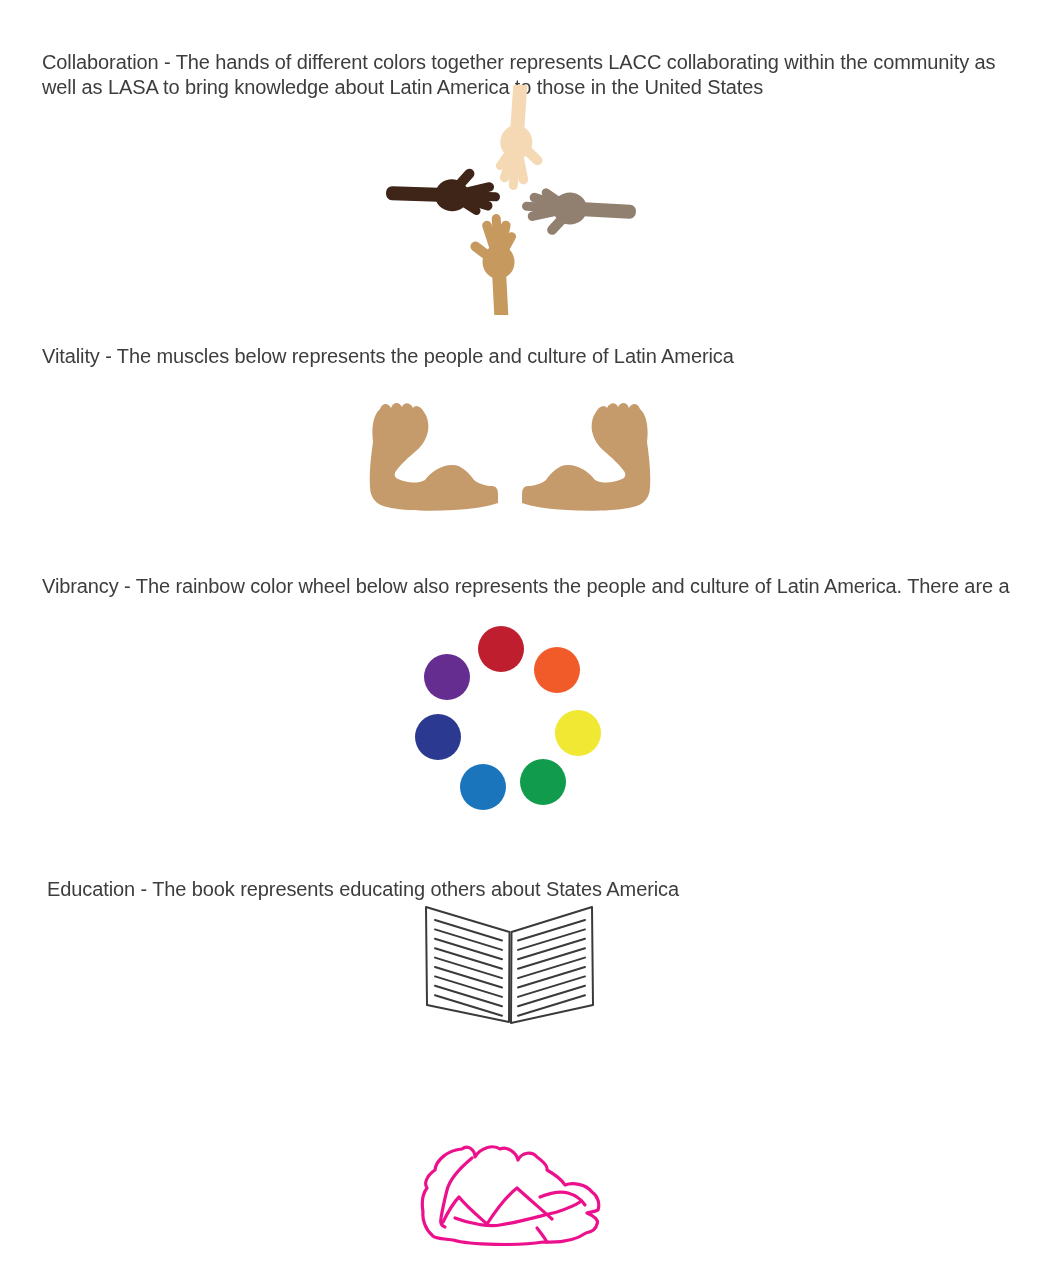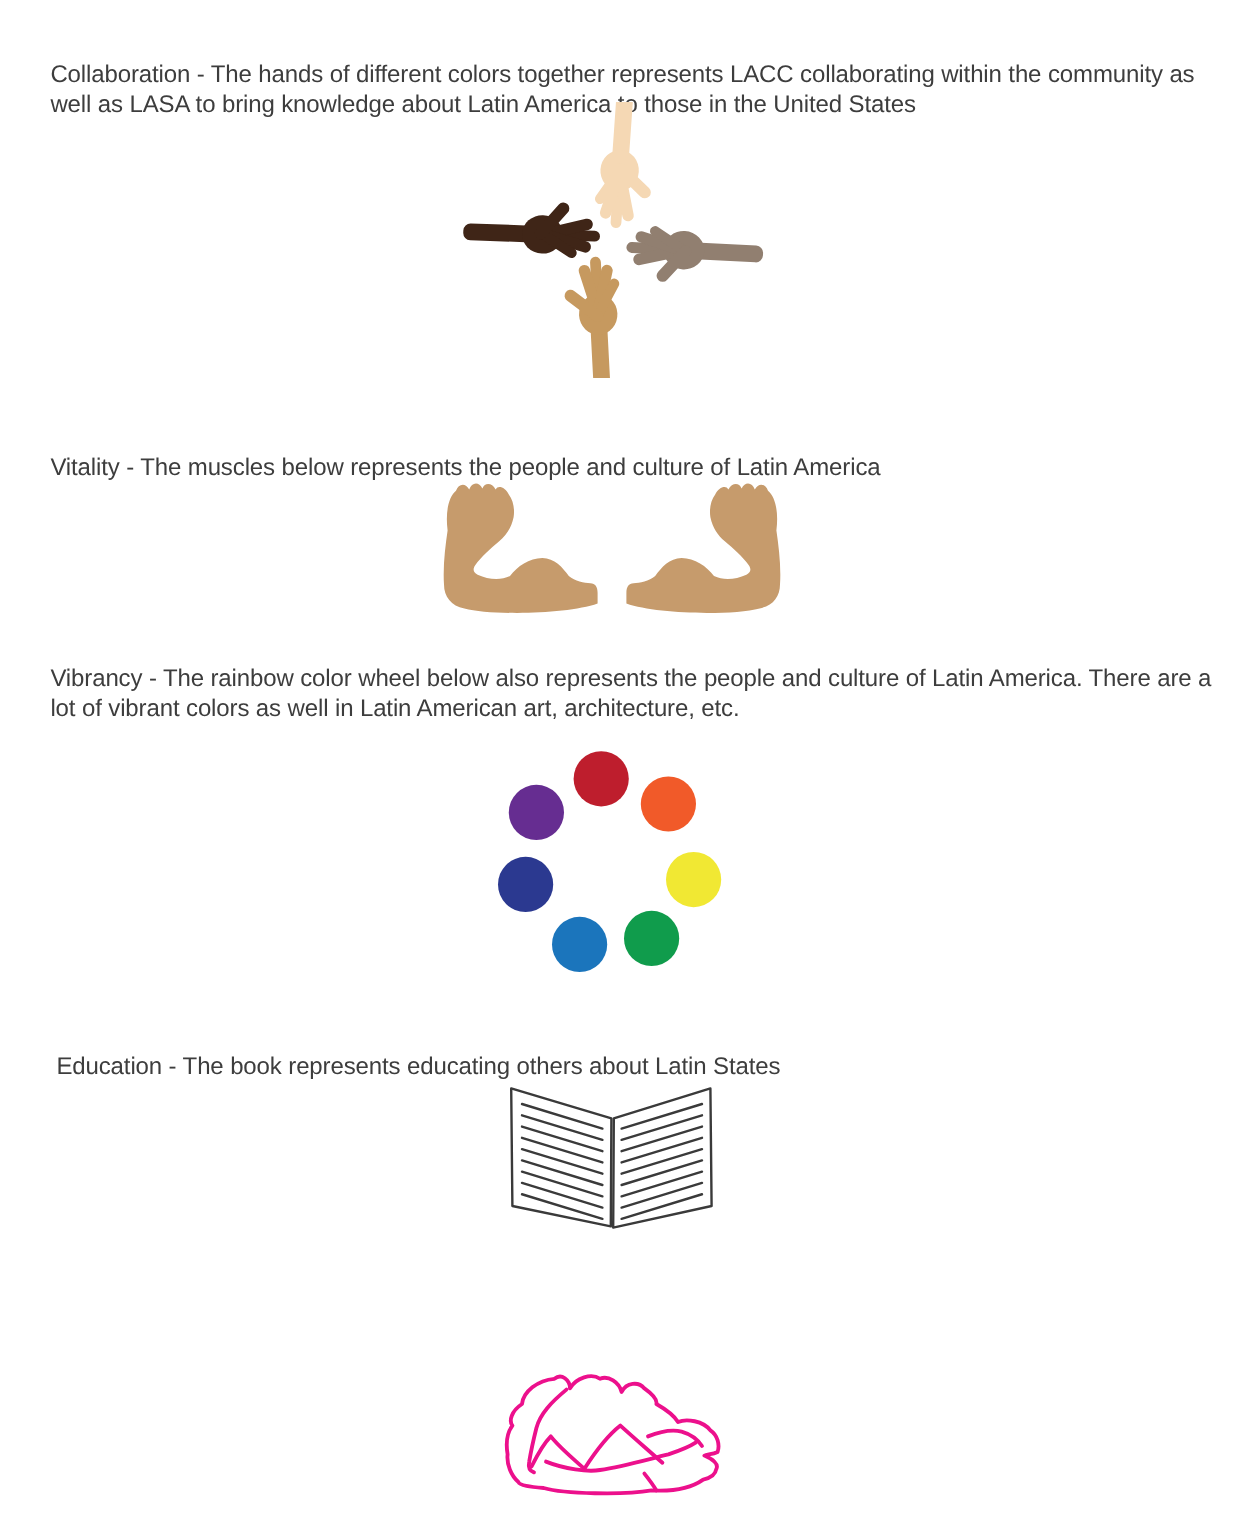--- a/index.html
+++ b/index.html
@@ -7,23 +7,23 @@
     width:1045px;height:1278px;position:relative;overflow:hidden;
     font-family:"Liberation Sans","DejaVu Sans",sans-serif;
     color:#3d3d3d;
   }
   .caption{position:absolute;font-size:20px;line-height:25px;letter-spacing:-0.1px;}
   .caption .line{display:block;white-space:nowrap;}
   .illus{position:absolute;}
   
   #cap-collaboration{left:42px;top:30px;}
   #ill-hands{left:385px;top:85px;}
-  #cap-vitality{left:42px;top:358px;}
+  #cap-vitality{left:42px;top:324px;}
   #ill-muscles{left:355px;top:395px;}
-  #cap-vibrancy{left:42px;top:534px;}
+  #cap-vibrancy{left:42px;top:554px;}
   #ill-wheel{left:410px;top:622px;}
   #cap-education{left:47px;top:857px;}
   #ill-book{left:415px;top:898px;}
   #cap-intellect{left:42px;top:1070px;}
   #ill-brain{left:400px;top:1140px;}
 </style>
 </head>
 <body>
 
 <main>
@@ -82,34 +82,33 @@
         C 108,112 45,113 22,107
         C 11,105 5,97 5,87
         C 4,72 6,56 8,42 Z"></path>
     </defs>
     <use href="#arm-shape" transform="translate(10,5)" fill="#c69b6c"></use>
     <use href="#arm-shape" transform="translate(300,5) scale(-1,1)" fill="#c69b6c"></use>
   </svg>
 
   <p class="caption" id="cap-vibrancy">
     <span class="line">Vibrancy - The rainbow color wheel below also represents the people and culture of Latin America. There are a</span>
-    <span class="line">lot of vibrant colors as well in Latin American art, architecture, etc.</span>
   </p>
   <svg class="illus" id="ill-wheel" width="195" height="190" viewBox="0 0 195 190" aria-hidden="true">
     <circle cx="91" cy="27" r="23" fill="#be1e2d"></circle>
     <circle cx="147" cy="48" r="23" fill="#f15a29"></circle>
     <circle cx="168" cy="111" r="23" fill="#f1e833"></circle>
     <circle cx="133" cy="160" r="23" fill="#109c4c"></circle>
     <circle cx="73" cy="165" r="23" fill="#1b75bc"></circle>
     <circle cx="28" cy="115" r="23" fill="#2b3990"></circle>
     <circle cx="37" cy="55" r="23" fill="#662d91"></circle>
   </svg>
 
   <p class="caption" id="cap-education">
-    <span class="line">Education - The book represents educating others about Latin States</span>
+    <span class="line">Education - The book represents educating others about States America</span>
   </p>
   <svg class="illus" id="ill-book" width="190" height="140" viewBox="0 0 190 140" aria-hidden="true">
     <g fill="none" stroke-width="2" stroke-linejoin="round" stroke-linecap="round" stroke="#3a3a3a">
       <polygon points="11,9 94.5,34 94,124 12,107" fill="#ffffff"></polygon>
       <polygon points="177,9 96.5,34 96,125 178,107" fill="#ffffff"></polygon>
       <g>
         <line x1="20" y1="22" x2="87" y2="42.5"></line>
         <line x1="20" y1="31.4" x2="87" y2="51.9"></line>
         <line x1="20" y1="40.8" x2="87" y2="61.3"></line>
         <line x1="20" y1="50.2" x2="87" y2="70.7"></line>

